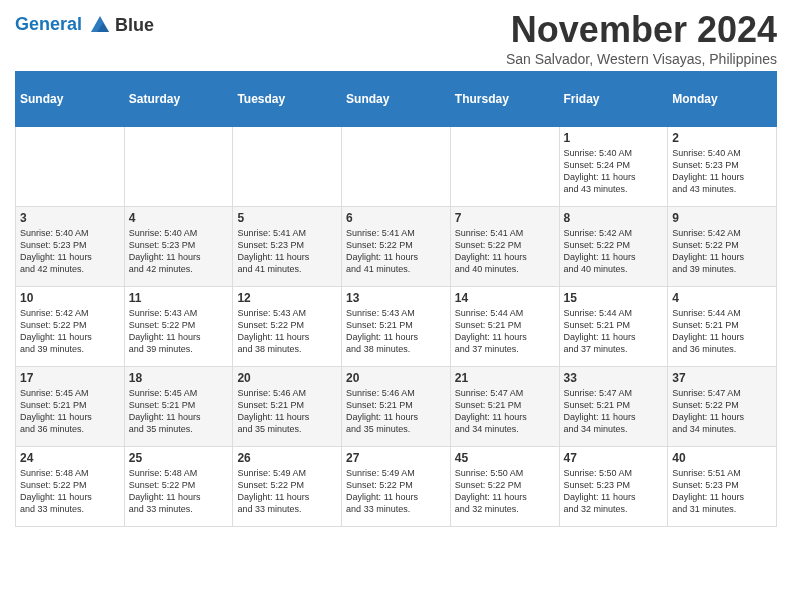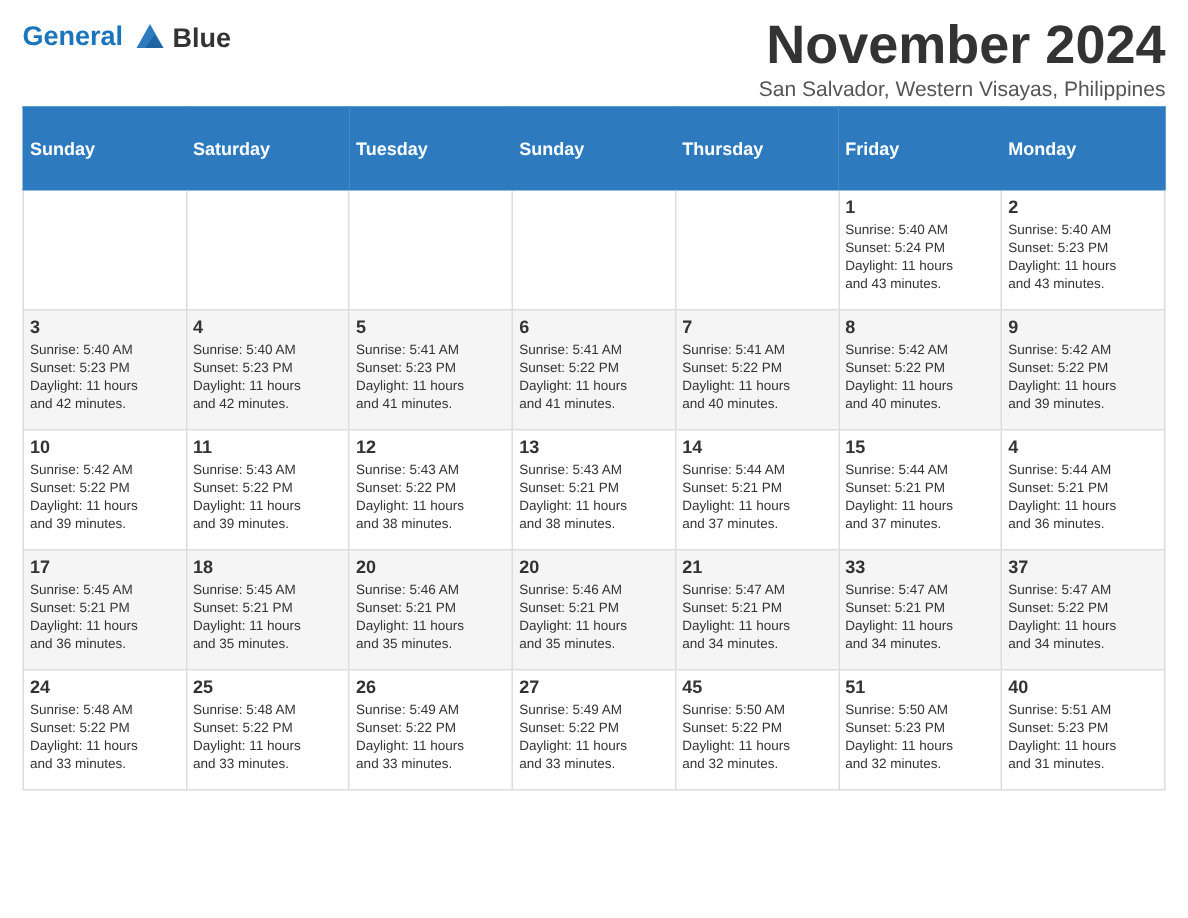--- a/index.html
+++ b/index.html
@@ -325,21 +325,21 @@
 and 33 minutes.</div>
           </td>
           <td>
             <span class="day-num">45</span>
             <div class="day-info" style="white-space: pre-line;">Sunrise: 5:50 AM
 Sunset: 5:22 PM
 Daylight: 11 hours
 and 32 minutes.</div>
           </td>
           <td>
-            <span class="day-num">51</span>
+            <span class="day-num">47</span>
             <div class="day-info" style="white-space: pre-line;">Sunrise: 5:50 AM
 Sunset: 5:23 PM
 Daylight: 11 hours
 and 32 minutes.</div>
           </td>
           <td>
             <span class="day-num">40</span>
             <div class="day-info" style="white-space: pre-line;">Sunrise: 5:51 AM
 Sunset: 5:23 PM
 Daylight: 11 hours

